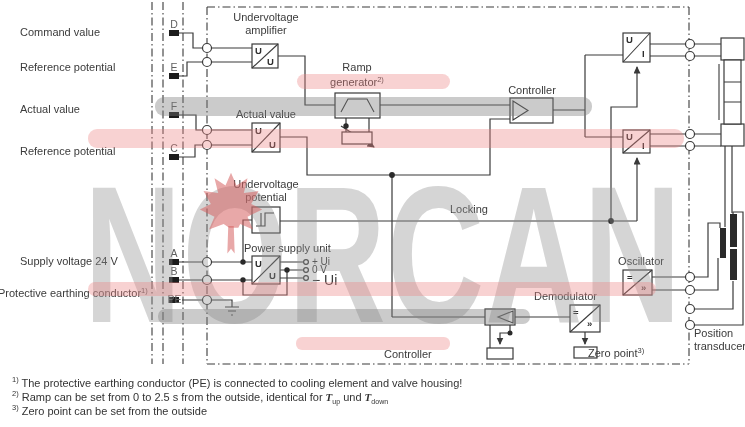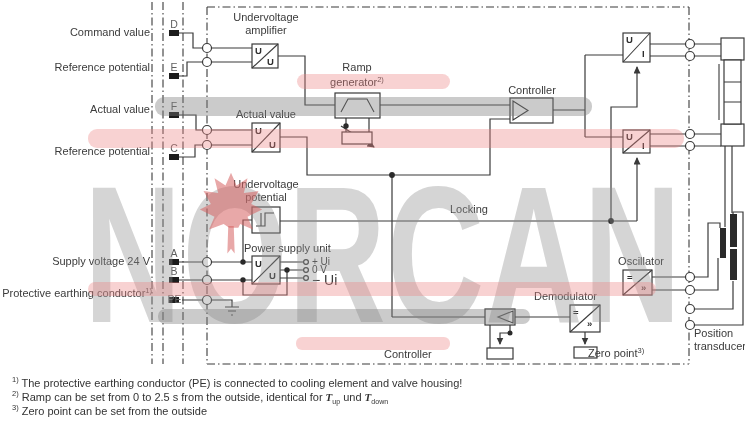--- a/index.html
+++ b/index.html
@@ -1,21 +1,21 @@
 <!DOCTYPE html>
 <html><head>
 <meta charset="utf-8">
 <style>
   html,body{margin:0;padding:0;background:#fff;}
   #stage{position:relative;width:745px;height:427px;background:#ffffff;overflow:hidden;
          font-family:"Liberation Sans",sans-serif;color:#3b3b3b;}
   svg{position:absolute;left:0;top:0;z-index:1;}
   .L{position:absolute;font-size:11px;color:#3b3b3b;white-space:nowrap;z-index:2;}
   .c{text-align:center;white-space:normal;line-height:12.5px;}
-  .r{text-align:right;}
+  .r{text-align:left;}
   .pin{position:absolute;font-size:10.5px;color:#5f5f5f;z-index:2;text-align:center;}
   .sym{position:absolute;font-size:9.5px;font-weight:bold;color:#2e2e2e;z-index:2;line-height:9px;}
   .sup{font-size:7.5px;vertical-align:4px;}
   .wm{position:absolute;left:84px;top:176px;z-index:3;font-weight:bold;font-size:150px;
       line-height:120px;letter-spacing:1px;color:rgba(145,145,145,0.38);
       transform:scale(0.9,1.3);transform-origin:0 0;pointer-events:none;}
   .leaf{position:absolute;left:198px;top:170px;z-index:3;pointer-events:none;}
   .hl{position:absolute;z-index:4;pointer-events:none;}
   .hp{background:rgba(236,130,130,0.36);}
   .hg{background:rgba(125,125,125,0.40);}

